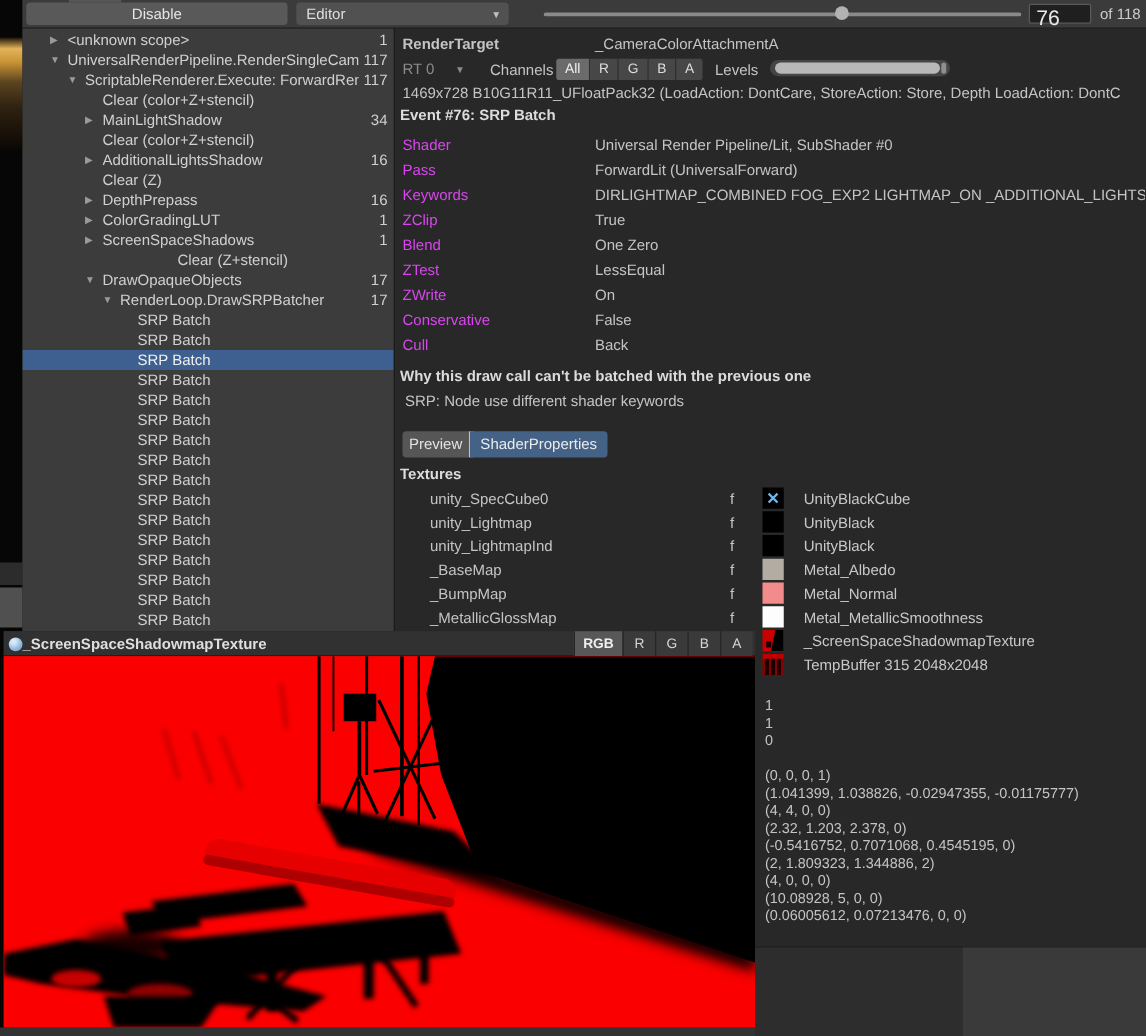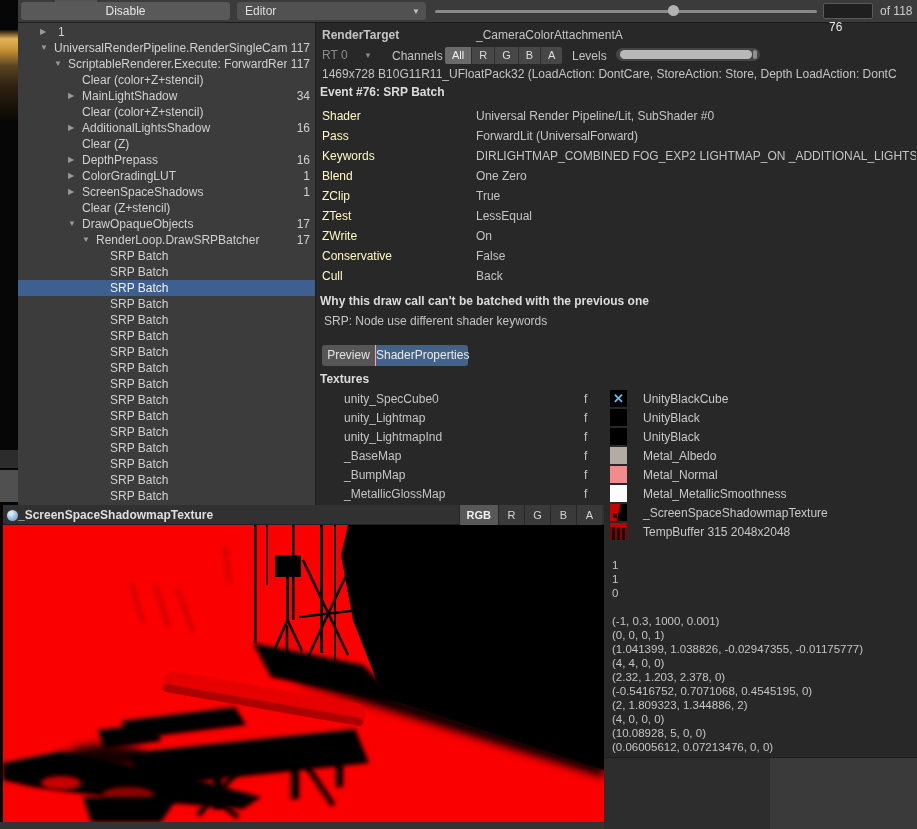--- a/index.html
+++ b/index.html
@@ -12,28 +12,28 @@
     background:linear-gradient(180deg,#1a1206 0%,#e3b35a 10%,#c89335 22%,#5a431f 40%,#2e2212 62%,#191208 85%,#0a0704 100%);}
   .band1{left:0;top:450px;width:18px;height:18px;background:#2c2c2c;}
   .band2{left:0;top:470px;width:18px;height:32px;background:#505050;}
   .br-left{left:604px;top:757px;width:166px;height:72px;background:#2d2d2d;border-top:1px solid #1f1f1f;border-right:1px solid #1c1c1c;}
   .br-right{left:770px;top:757px;width:147px;height:72px;background:#3a3a3a;border-top:1px solid #1f1f1f;}
   
   .toolbar{left:18px;top:0;width:899px;height:22px;background:#3b3b3b;border-bottom:1px solid #1c1c1c;}
   .tab-remnant{left:37px;top:0;width:42px;height:2px;background:#565656;}
   .disable-btn{left:3px;top:2px;width:209px;height:18px;background:#595959;border-radius:3px;
     text-align:center;line-height:18px;color:#e6e6e6;}
-  .editor-dd{left:219px;top:2px;width:189px;height:18px;background:#515151;border-radius:3px;color:#dedede;}
+  .editor-dd{left:219px;top:2px;width:170px;height:18px;background:#515151;border-radius:3px;color:#dedede;}
   .editor-dd .dd-label{position:absolute;left:8px;top:0;line-height:18px;}
   .caret{position:absolute;right:6px;top:5px;font-size:8px;color:#c0c0c0;line-height:9px;}
   .slider-track{left:417px;top:10px;width:382px;height:3px;background:#8a8a8a;border-radius:2px;}
   .slider-handle{left:650px;top:5px;width:11px;height:11px;border-radius:50%;background:#b2b2b2;}
   .evt-field{left:805px;top:3px;width:48px;height:14px;background:#1f1f1f;border:1px solid #5a5a5a;border-radius:2px;}
   .evt-field input{width:100%;height:100%;background:transparent;border:none;outline:none;
-    color:#e8e8e8;font-family:"Liberation Sans",sans-serif;font-size:12px;padding:16px 0 0 5px;}
+    color:#e8e8e8;font-family:"Liberation Sans",sans-serif;font-size:17px;padding:4px 0 0 5px;}
   .of-total{left:862px;top:4px;color:#cccccc;}
   
   .tree-panel{left:18px;top:23px;width:297px;height:482px;background:#3c3c3c;overflow:hidden;padding-top:1px;box-sizing:border-box;}
   .tree-row{display:flex;align-items:center;height:16px;line-height:16px;color:#d0d0d0;white-space:nowrap;}
   .tree-row.selected{background:#3d6091;color:#f0f0f0;}
   .tree-arrow{flex:none;width:14px;font-size:8px;color:#9a9a9a;}
   .tree-row.selected .tree-arrow{color:#d8d8d8;}
   .tree-label{flex:1 1 auto;min-width:0;overflow:hidden;}
   .tree-count{flex:none;padding:0 5px 0 4px;}
   
@@ -54,27 +54,27 @@
   .chan-btn:last-child{border-radius:0 2px 2px 0;border-right:none;}
   .chan-btn.selected{background:#6b6b6b;color:#f0f0f0;}
   .levels-label{left:256px;top:26px;}
   .levels-slider{left:300px;top:25px;width:144px;height:13px;background:#454545;border-radius:7px;}
   .levels-bar{position:absolute;left:4px;top:2px;width:132px;height:9px;background:#b8b8b8;border-radius:5px;}
   .levels-cap{position:absolute;right:3px;top:2px;width:4px;height:9px;background:#8f8f8f;border-radius:2px;}
   .size-line{left:6px;top:44px;width:594px;white-space:nowrap;overflow:hidden;}
   .event-title{left:4px;top:62px;}
   .detail-rows{left:6px;top:83px;width:594px;}
   .detail-row{height:20px;line-height:20px;white-space:nowrap;overflow:hidden;}
-  .detail-row .dlabel{display:inline-block;width:154px;color:#fef9c3;vertical-align:top;}
+  .detail-row .dlabel{display:inline-block;width:154px;color:#d946ef;vertical-align:top;}
   .detail-row .dvalue{color:#c4c4c4;}
   .why-title{left:4px;top:271px;}
   .why-reason{left:8px;top:291px;}
   .tab-btn{top:322px;height:21px;line-height:21px;text-align:center;color:#e2e2e2;}
   .tab-preview{left:6px;width:53px;background:#565656;border-radius:3px 0 0 3px;border-right:4px solid #fca5a5;}
-  .tab-shaderprops{left:60px;width:92px;background:#446186;border-radius:0 3px 3px 0;color:#eaeaea;text-align:right;}
+  .tab-shaderprops{left:60px;width:110px;background:#446186;border-radius:0 3px 3px 0;color:#eaeaea;}
   .textures-header{left:4px;top:349px;}
   .texture-rows{left:0;top:366px;width:601px;}
   .texture-row{display:flex;align-items:center;height:19px;white-space:nowrap;}
   .tex-prop{flex:none;width:240px;padding-left:28px;overflow:hidden;color:#c4c4c4;}
   .tex-type{flex:none;width:26px;color:#c4c4c4;}
   .thumb{flex:none;width:17px;height:17px;position:relative;overflow:hidden;background:#000;}
   .thumb .cube-x{position:absolute;left:0;top:0;width:17px;height:17px;color:#6fb7e8;
     font-weight:bold;font-size:13px;line-height:17px;text-align:center;}
   .thumb.shadowmap{background:#c80000;}
   .thumb .sm-black{position:absolute;right:0;top:0;width:60%;height:100%;background:#000;
@@ -123,20 +123,21 @@
     <div class="abs slider-handle"></div>
     <div class="abs evt-field">
       <input value="76" style="">
     </div>
     <div class="abs of-total">of 118</div>
   </div>
 
   <div class="abs tree-panel">
       <div class="tree-row" style="padding-left: 22px;">
         <span class="tree-arrow">▶</span>
+        <span class="tree-label">&lt;unknown scope&gt;</span>
         <span class="tree-count">1</span>
       </div>
       <div class="tree-row" style="padding-left: 22px;">
         <span class="tree-arrow">▼</span>
         <span class="tree-label">UniversalRenderPipeline.RenderSingleCamera</span>
         <span class="tree-count">117</span>
       </div>
       <div class="tree-row" style="padding-left: 36px;">
         <span class="tree-arrow">▼</span>
         <span class="tree-label">ScriptableRenderer.Execute: ForwardRende</span>
@@ -175,21 +176,21 @@
       <div class="tree-row" style="padding-left: 50px;">
         <span class="tree-arrow">▶</span>
         <span class="tree-label">ColorGradingLUT</span>
         <span class="tree-count">1</span>
       </div>
       <div class="tree-row" style="padding-left: 50px;">
         <span class="tree-arrow">▶</span>
         <span class="tree-label">ScreenSpaceShadows</span>
         <span class="tree-count">1</span>
       </div>
-      <div class="tree-row" style="padding-left: 50px;">
+      <div class="tree-row" style="padding-left: 70px; margin-left: 40px;">
         <span class="tree-arrow"></span>
         <span class="tree-label">Clear (Z+stencil)</span>
         <span class="tree-count"></span>
       </div>
       <div class="tree-row" style="padding-left: 50px;">
         <span class="tree-arrow">▼</span>
         <span class="tree-label">DrawOpaqueObjects</span>
         <span class="tree-count">17</span>
       </div>
       <div class="tree-row" style="padding-left: 64px;">
@@ -302,22 +303,22 @@
       <div class="levels-cap"></div>
     </div>
 
     <div class="abs size-line lbl">1469x728 B10G11R11_UFloatPack32 (LoadAction: DontCare, StoreAction: Store, Depth LoadAction: DontC</div>
     <div class="abs event-title bold">Event #76: SRP Batch</div>
 
     <div class="abs detail-rows">
         <div class="detail-row"><span class="dlabel">Shader</span><span class="dvalue">Universal Render Pipeline/Lit, SubShader #0</span></div>
         <div class="detail-row"><span class="dlabel">Pass</span><span class="dvalue">ForwardLit (UniversalForward)</span></div>
         <div class="detail-row"><span class="dlabel">Keywords</span><span class="dvalue">DIRLIGHTMAP_COMBINED FOG_EXP2 LIGHTMAP_ON _ADDITIONAL_LIGHTS _</span></div>
+        <div class="detail-row"><span class="dlabel">ZClip</span><span class="dvalue">True</span></div>
         <div class="detail-row"><span class="dlabel">Blend</span><span class="dvalue">One Zero</span></div>
-        <div class="detail-row"><span class="dlabel">ZClip</span><span class="dvalue">True</span></div>
         <div class="detail-row"><span class="dlabel">ZTest</span><span class="dvalue">LessEqual</span></div>
         <div class="detail-row"><span class="dlabel">ZWrite</span><span class="dvalue">On</span></div>
         <div class="detail-row"><span class="dlabel">Conservative</span><span class="dvalue">False</span></div>
         <div class="detail-row"><span class="dlabel">Cull</span><span class="dvalue">Back</span></div>
       </div>
 
     <div class="abs why-title bold">Why this draw call can't be batched with the previous one</div>
     <div class="abs why-reason lbl">SRP: Node use different shader keywords</div>
 
     <div class="abs tab-btn tab-preview">Preview</div>
@@ -380,21 +381,20 @@
           </span>
           <span class="tex-name">TempBuffer 315 2048x2048</span>
         </div>
       </div>
 
     <div class="abs values-list">
         <div class="value-line">1</div>
         <div class="value-line">1</div>
         <div class="value-line">0</div>
         <div class="value-line"></div>
-        <div class="value-line">(-1, 0.3, 1000, 0.001)</div>
         <div class="value-line">(0, 0, 0, 1)</div>
         <div class="value-line">(1.041399, 1.038826, -0.02947355, -0.01175777)</div>
         <div class="value-line">(4, 4, 0, 0)</div>
         <div class="value-line">(2.32, 1.203, 2.378, 0)</div>
         <div class="value-line">(-0.5416752, 0.7071068, 0.4545195, 0)</div>
         <div class="value-line">(2, 1.809323, 1.344886, 2)</div>
         <div class="value-line">(4, 0, 0, 0)</div>
         <div class="value-line">(10.08928, 5, 0, 0)</div>
         <div class="value-line">(0.06005612, 0.07213476, 0, 0)</div>
       </div>

